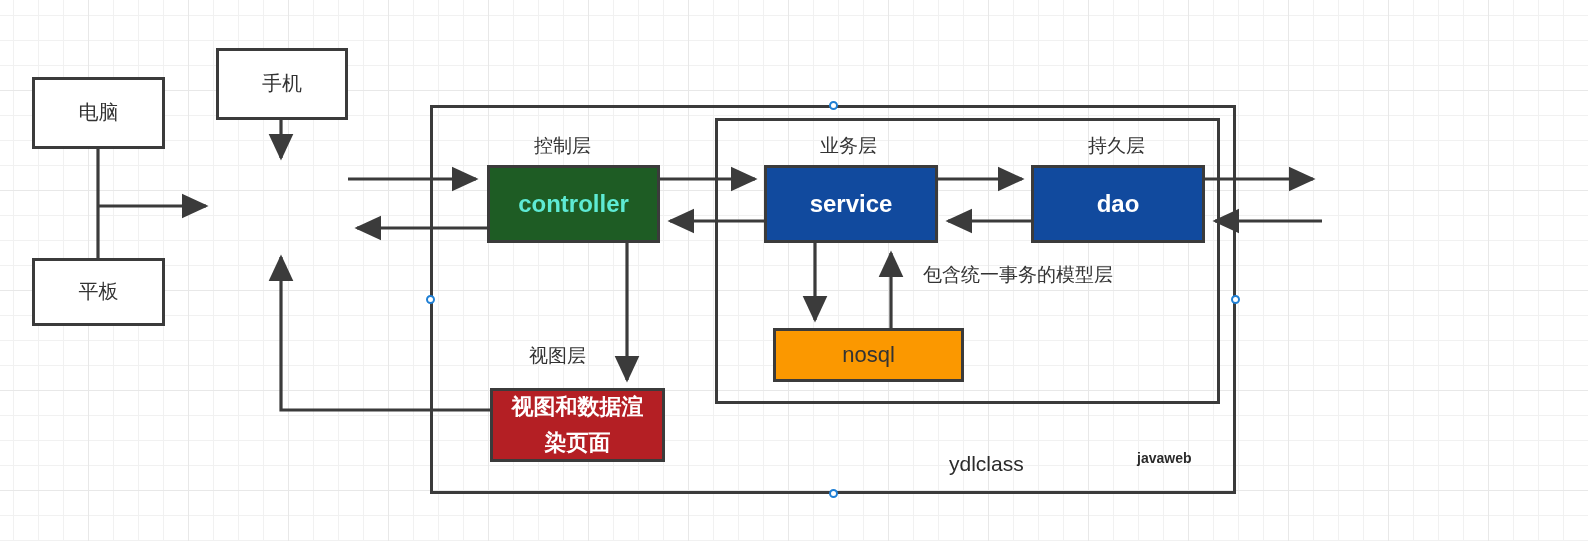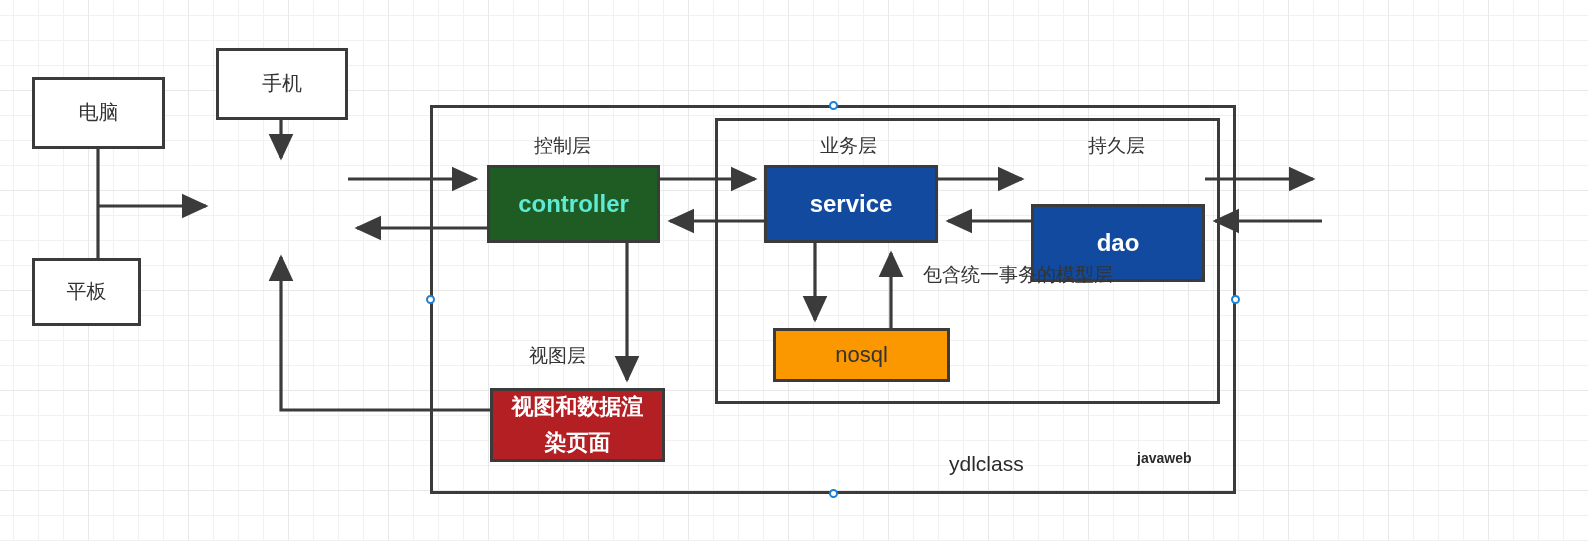--- a/index.html
+++ b/index.html
@@ -164,43 +164,43 @@
   <div class="container-box" style="left:715px; top:118px; width:505px; height:286px;"></div>
 
   <div class="node plain-node" style="left:32px; top:48px; width:133px; height:72px;margin-top:29px;">
     <span>电脑</span>
   </div>
 
   <div class="node plain-node" style="left:216px; top:48px; width:132px; height:72px;">
     <span>手机</span>
   </div>
 
-  <div class="node plain-node" style="left:32px; top:258px; width:109px; height:68px;">
+  <div class="node plain-node" style="left:32px; top:258px; width:133px; height:68px;">
     <span>平板</span>
   </div>
 
 
   <div class="caption" style="left:534px; top:133px;">控制层</div>
   <div class="caption" style="left:820px; top:133px;">业务层</div>
   <div class="caption" style="left:1088px; top:133px;">持久层</div>
   <div class="caption" style="left:529px; top:343px;">视图层</div>
 
   <div class="node ctrl-node" style="left:487px; top:165px; width:173px; height:78px;">
     <span>controller</span>
   </div>
 
   <div class="node svc-node" style="left:764px; top:165px; width:174px; height:78px;">
     <span>service</span>
   </div>
 
-  <div class="node svc-node" style="left:1031px; top:165px; width:174px; height:78px;margin-top:39px;">
+  <div class="node svc-node" style="left:1031px; top:165px; width:174px; height:78px;">
     <span>dao</span>
   </div>
 
-  <div class="node nosql-node" style="left:773px; top:328px; width:177px; height:54px;">
+  <div class="node nosql-node" style="left:773px; top:328px; width:191px; height:54px;">
     <span>nosql</span>
   </div>
 
   <div class="node view-node" style="left:490px; top:388px; width:175px; height:74px; flex-direction:column;gap:10px;">
     <span>视图和数据渲</span>
     <span>染页面</span>
   </div>
 
 
   <div class="caption" style="left:923px; top:262px;">包含统一事务的模型层</div>

